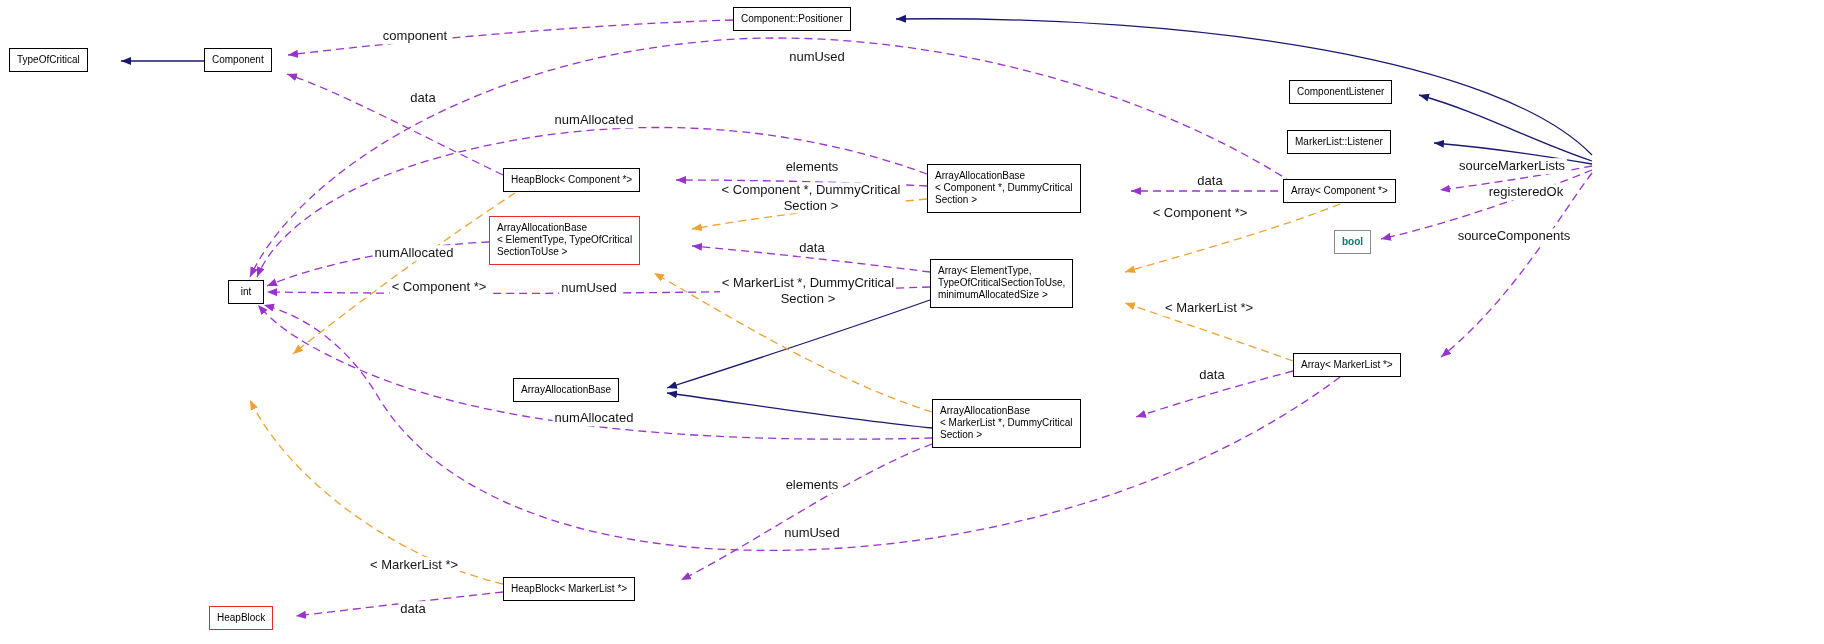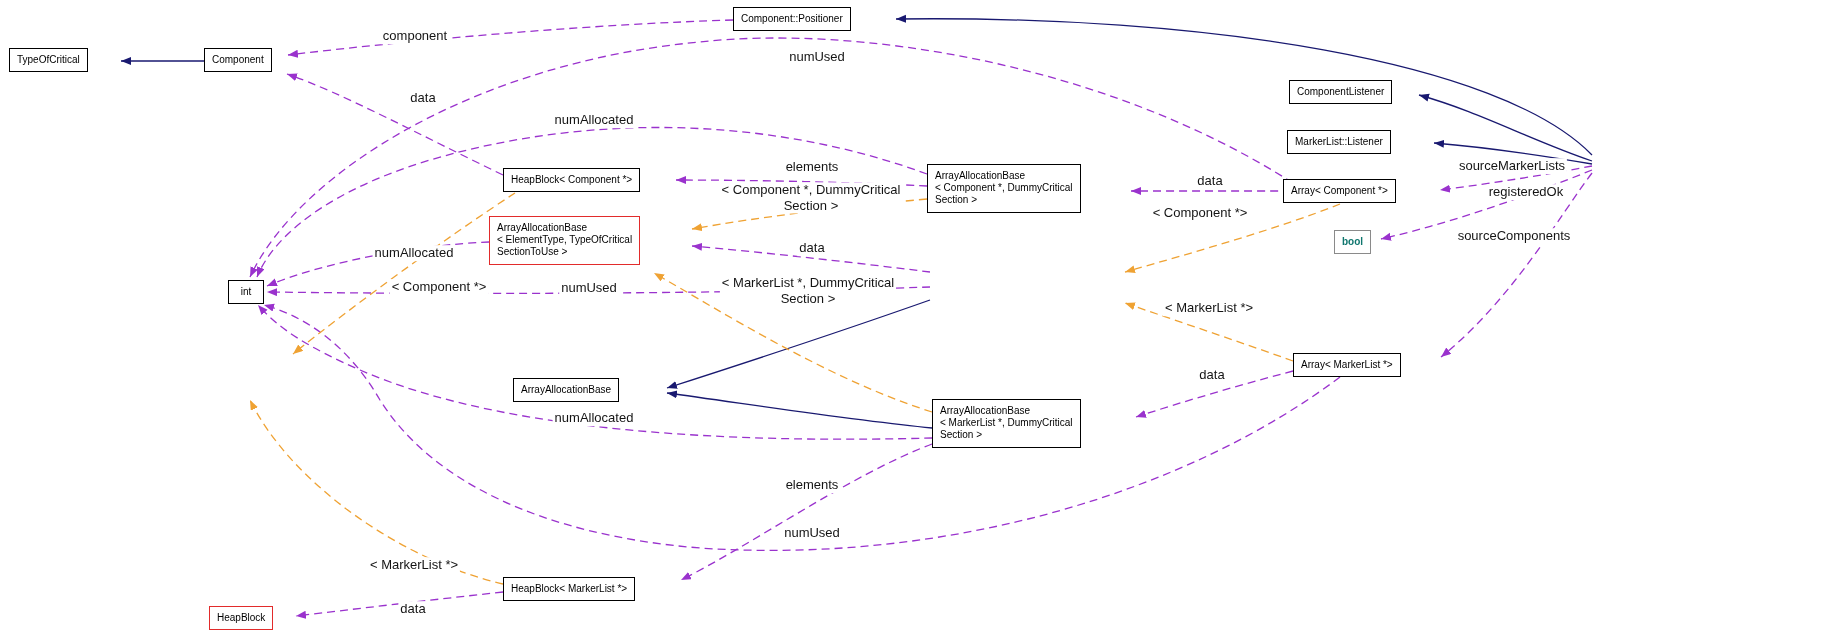--- a/index.html
+++ b/index.html
@@ -108,20 +108,23 @@
   <div class="node" style="left:503px;top:168px">HeapBlock&lt; Component *&gt;</div>
   <div class="node" style="left:927px;top:164px">ArrayAllocationBase
 &lt; Component *, DummyCritical
 Section &gt;</div>
   <div class="node" style="left:1283px;top:179px">Array&lt; Component *&gt;</div>
   <div class="node red" style="left:489px;top:216px">ArrayAllocationBase
 &lt; ElementType, TypeOfCritical
 SectionToUse &gt;</div>
   <div class="node gray-border" style="left:1334px;top:230px">bool</div>
   <div class="node" style="left:228px;top:280px">int</div>
+  <div class="node" style="left:930px;top:259px">Array&lt; ElementType,
+TypeOfCriticalSectionToUse,
+minimumAllocatedSize &gt;</div>
   <div class="node" style="left:513px;top:378px">ArrayAllocationBase</div>
   <div class="node" style="left:1293px;top:353px">Array&lt; MarkerList *&gt;</div>
   <div class="node" style="left:932px;top:399px">ArrayAllocationBase
 &lt; MarkerList *, DummyCritical
 Section &gt;</div>
   <div class="node" style="left:503px;top:577px">HeapBlock&lt; MarkerList *&gt;</div>
   <div class="node red" style="left:209px;top:606px">HeapBlock</div>
 
 </div>
 

